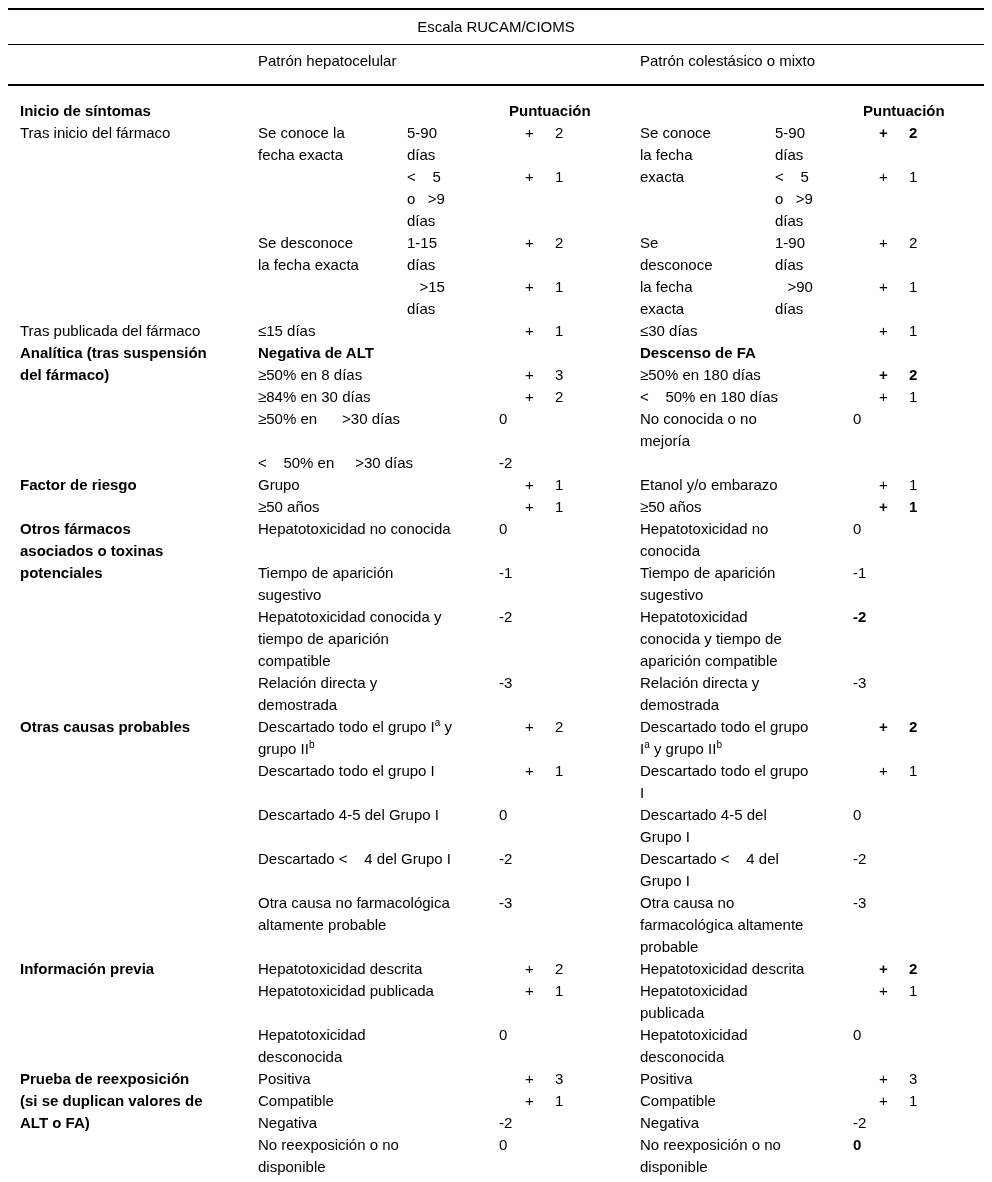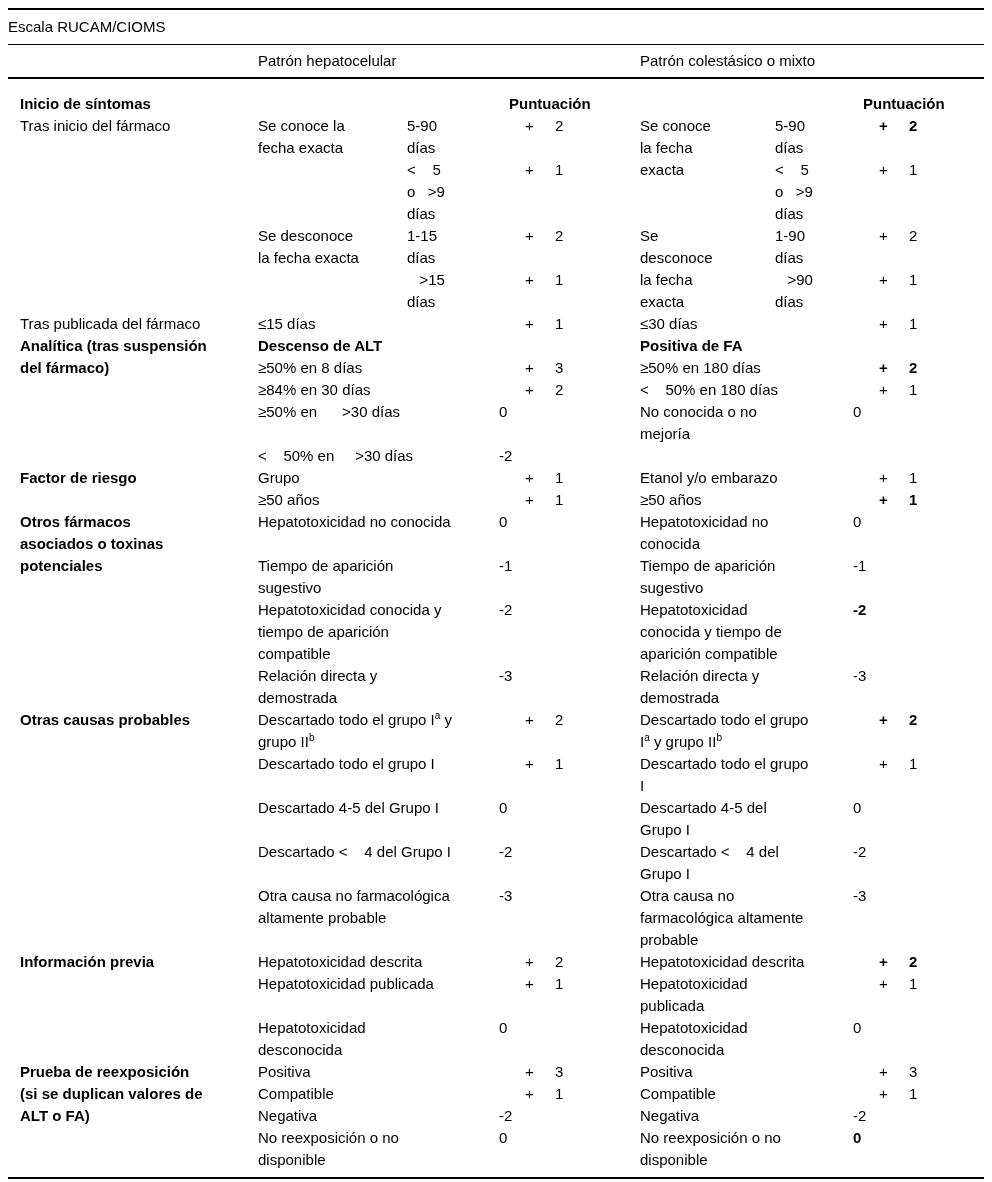--- a/index.html
+++ b/index.html
@@ -10,27 +10,27 @@
     font-size:15px;color:#000;
     -webkit-font-smoothing:antialiased;
   }
   .wrap{margin:8px 8px 0 8px;width:976px;}
   table{
     border-collapse:collapse;table-layout:fixed;width:976px;
     border-bottom:2.5px solid #000;
   }
   td{vertical-align:top;padding:0;line-height:22px;font-size:15px;}
   .title-cell{
-    line-height:18px;
+    text-align:center;line-height:18px;
     border-top:2px solid #000;border-bottom:1.5px solid #000;
     padding:8px 0 8px 0;
   }
   .pattern-row td{
     border-bottom:2.5px solid #000;
-    padding:7px 0 7px 8px;line-height:18px;
+    padding:7px 0 14px 8px;line-height:18px;
   }
   .pattern-row td.spacer{padding-left:12px;}
   tbody tr:first-child td{padding-top:14px;}
   tbody tr:last-child td{padding-bottom:6px;}
   .c-label{padding-left:12px;}
   .c-desc,.c-desc2,.c-crit{padding-left:8px;}
   .c-score,.c-punt{padding-left:8px;white-space:nowrap;}
   .c-punt{padding-left:18px;}
   .bold{font-weight:bold;}
   .plus{display:inline-block;margin-left:26px;width:9px;}
@@ -103,23 +103,23 @@
         </tr>
         <tr>
           <td class="c-label">Tras publicada del fármaco</td>
           <td class="c-desc2" colspan="2">≤15 días</td>
           <td class="c-score"><span class="plus">+</span><span class="num">1</span></td>
           <td class="c-desc2" colspan="2">≤30 días</td>
           <td class="c-score"><span class="plus">+</span><span class="num">1</span></td>
         </tr>
         <tr>
           <td class="c-label bold" rowspan="5">Analítica (tras suspensión<br>del fármaco)</td>
-          <td class="c-desc2 bold" colspan="2">Descenso de ALT</td>
+          <td class="c-desc2 bold" colspan="2">Negativa de ALT</td>
           <td class="c-score"></td>
-          <td class="c-desc2 bold" colspan="2">Positiva de FA</td>
+          <td class="c-desc2 bold" colspan="2">Descenso de FA</td>
           <td class="c-score"></td>
         </tr>
         <tr>
           <td class="c-desc2" colspan="2">≥50% en 8 días</td>
           <td class="c-score"><span class="plus">+</span><span class="num">3</span></td>
           <td class="c-desc2" colspan="2">≥50% en 180 días</td>
           <td class="c-score bold"><span class="plus">+</span><span class="num">2</span></td>
         </tr>
         <tr>
           <td class="c-desc2" colspan="2">≥84% en 30 días</td>

